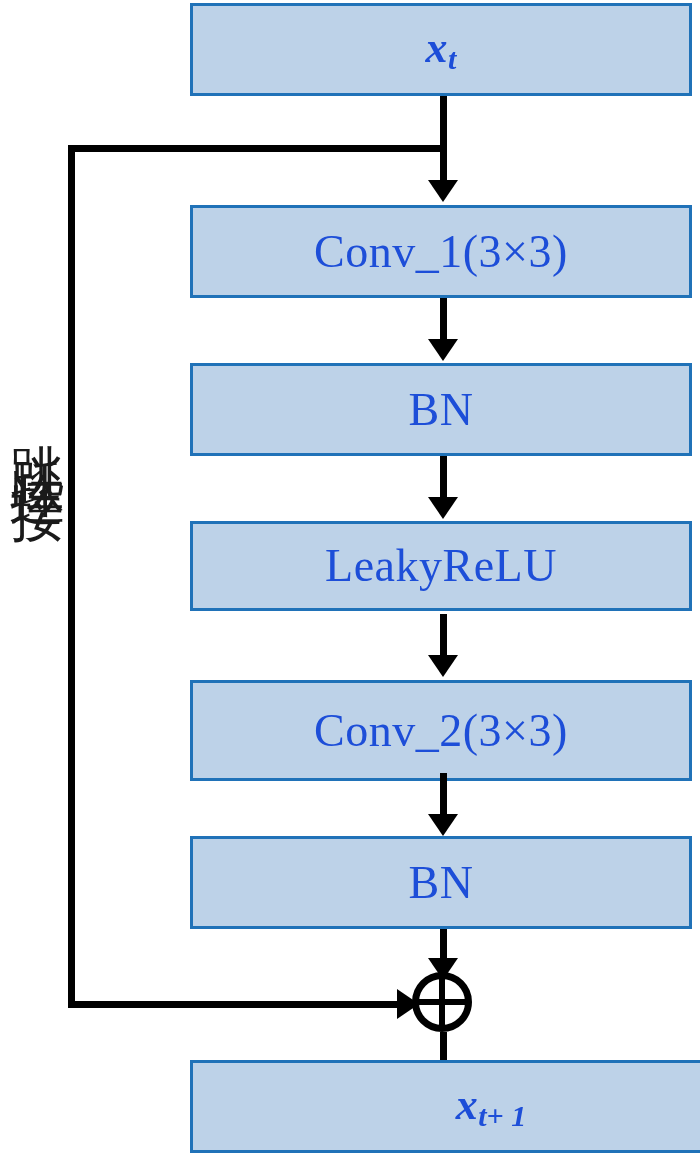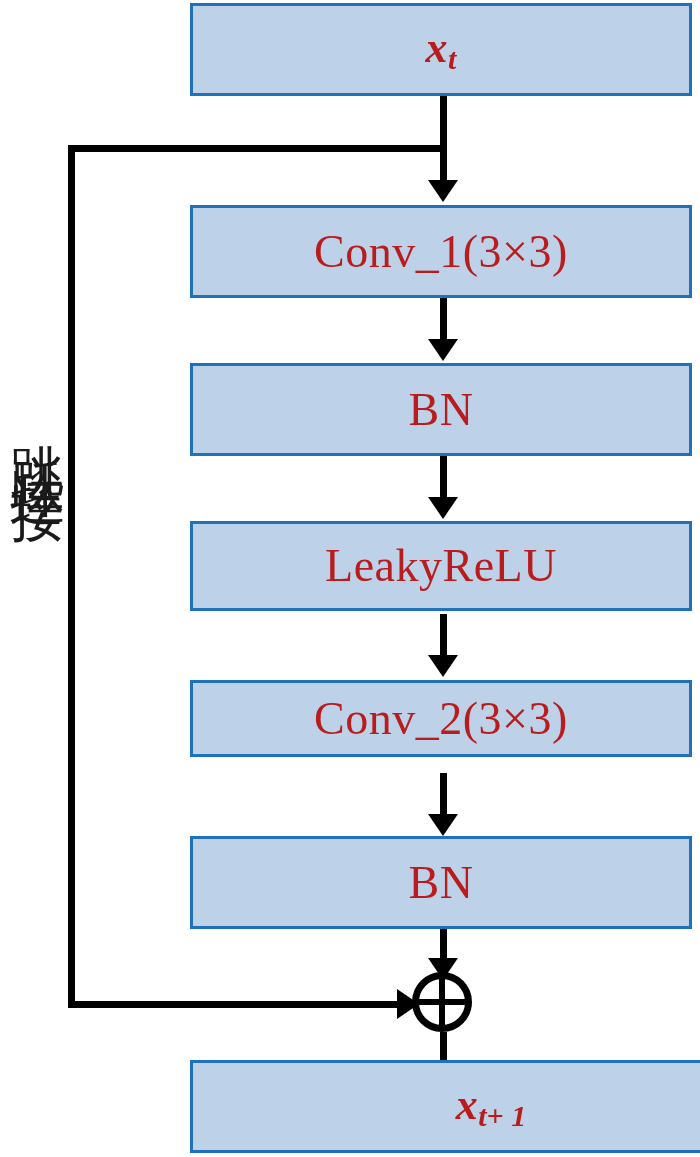--- a/index.html
+++ b/index.html
@@ -18,21 +18,21 @@
 
   
   .node {
     position: absolute;
     box-sizing: border-box;
     background: #bdd2e8;
     border: 3px solid #2072b8;
     display: flex;
     align-items: center;
     justify-content: center;
-    color: #b91c1c;
+    color: #1d4ed8;
     line-height: 1;
     white-space: nowrap;
   }
   .node .label {
     font-size: 46px;
     letter-spacing: 0.5px;
   }
   .node .label.math {
     font-weight: bold;
     font-style: italic;
@@ -156,21 +156,21 @@
   <div class="vline" style="left:440px; top:456px; height:45px;"></div>
   <div class="arrow-down" style="left:428px; top:497px;"></div>
 
   <div class="node" style="left:190px; top:521px; width:502px; height:90px;">
     <span class="label">LeakyReLU</span>
   </div>
 
   <div class="vline" style="left:440px; top:614px; height:45px;"></div>
   <div class="arrow-down" style="left:428px; top:655px;"></div>
 
-  <div class="node" style="left:190px; top:680px; width:502px; height:77px;">
+  <div class="node" style="left:190px; top:680px; width:502px; height:101px;">
     <span class="label">Conv_2(3×3)</span>
   </div>
 
   <div class="vline" style="left:440px; top:773px; height:45px;"></div>
   <div class="arrow-down" style="left:428px; top:814px;"></div>
 
   <div class="node" style="left:190px; top:836px; width:502px; height:93px;">
     <span class="label">BN</span>
   </div>
 

